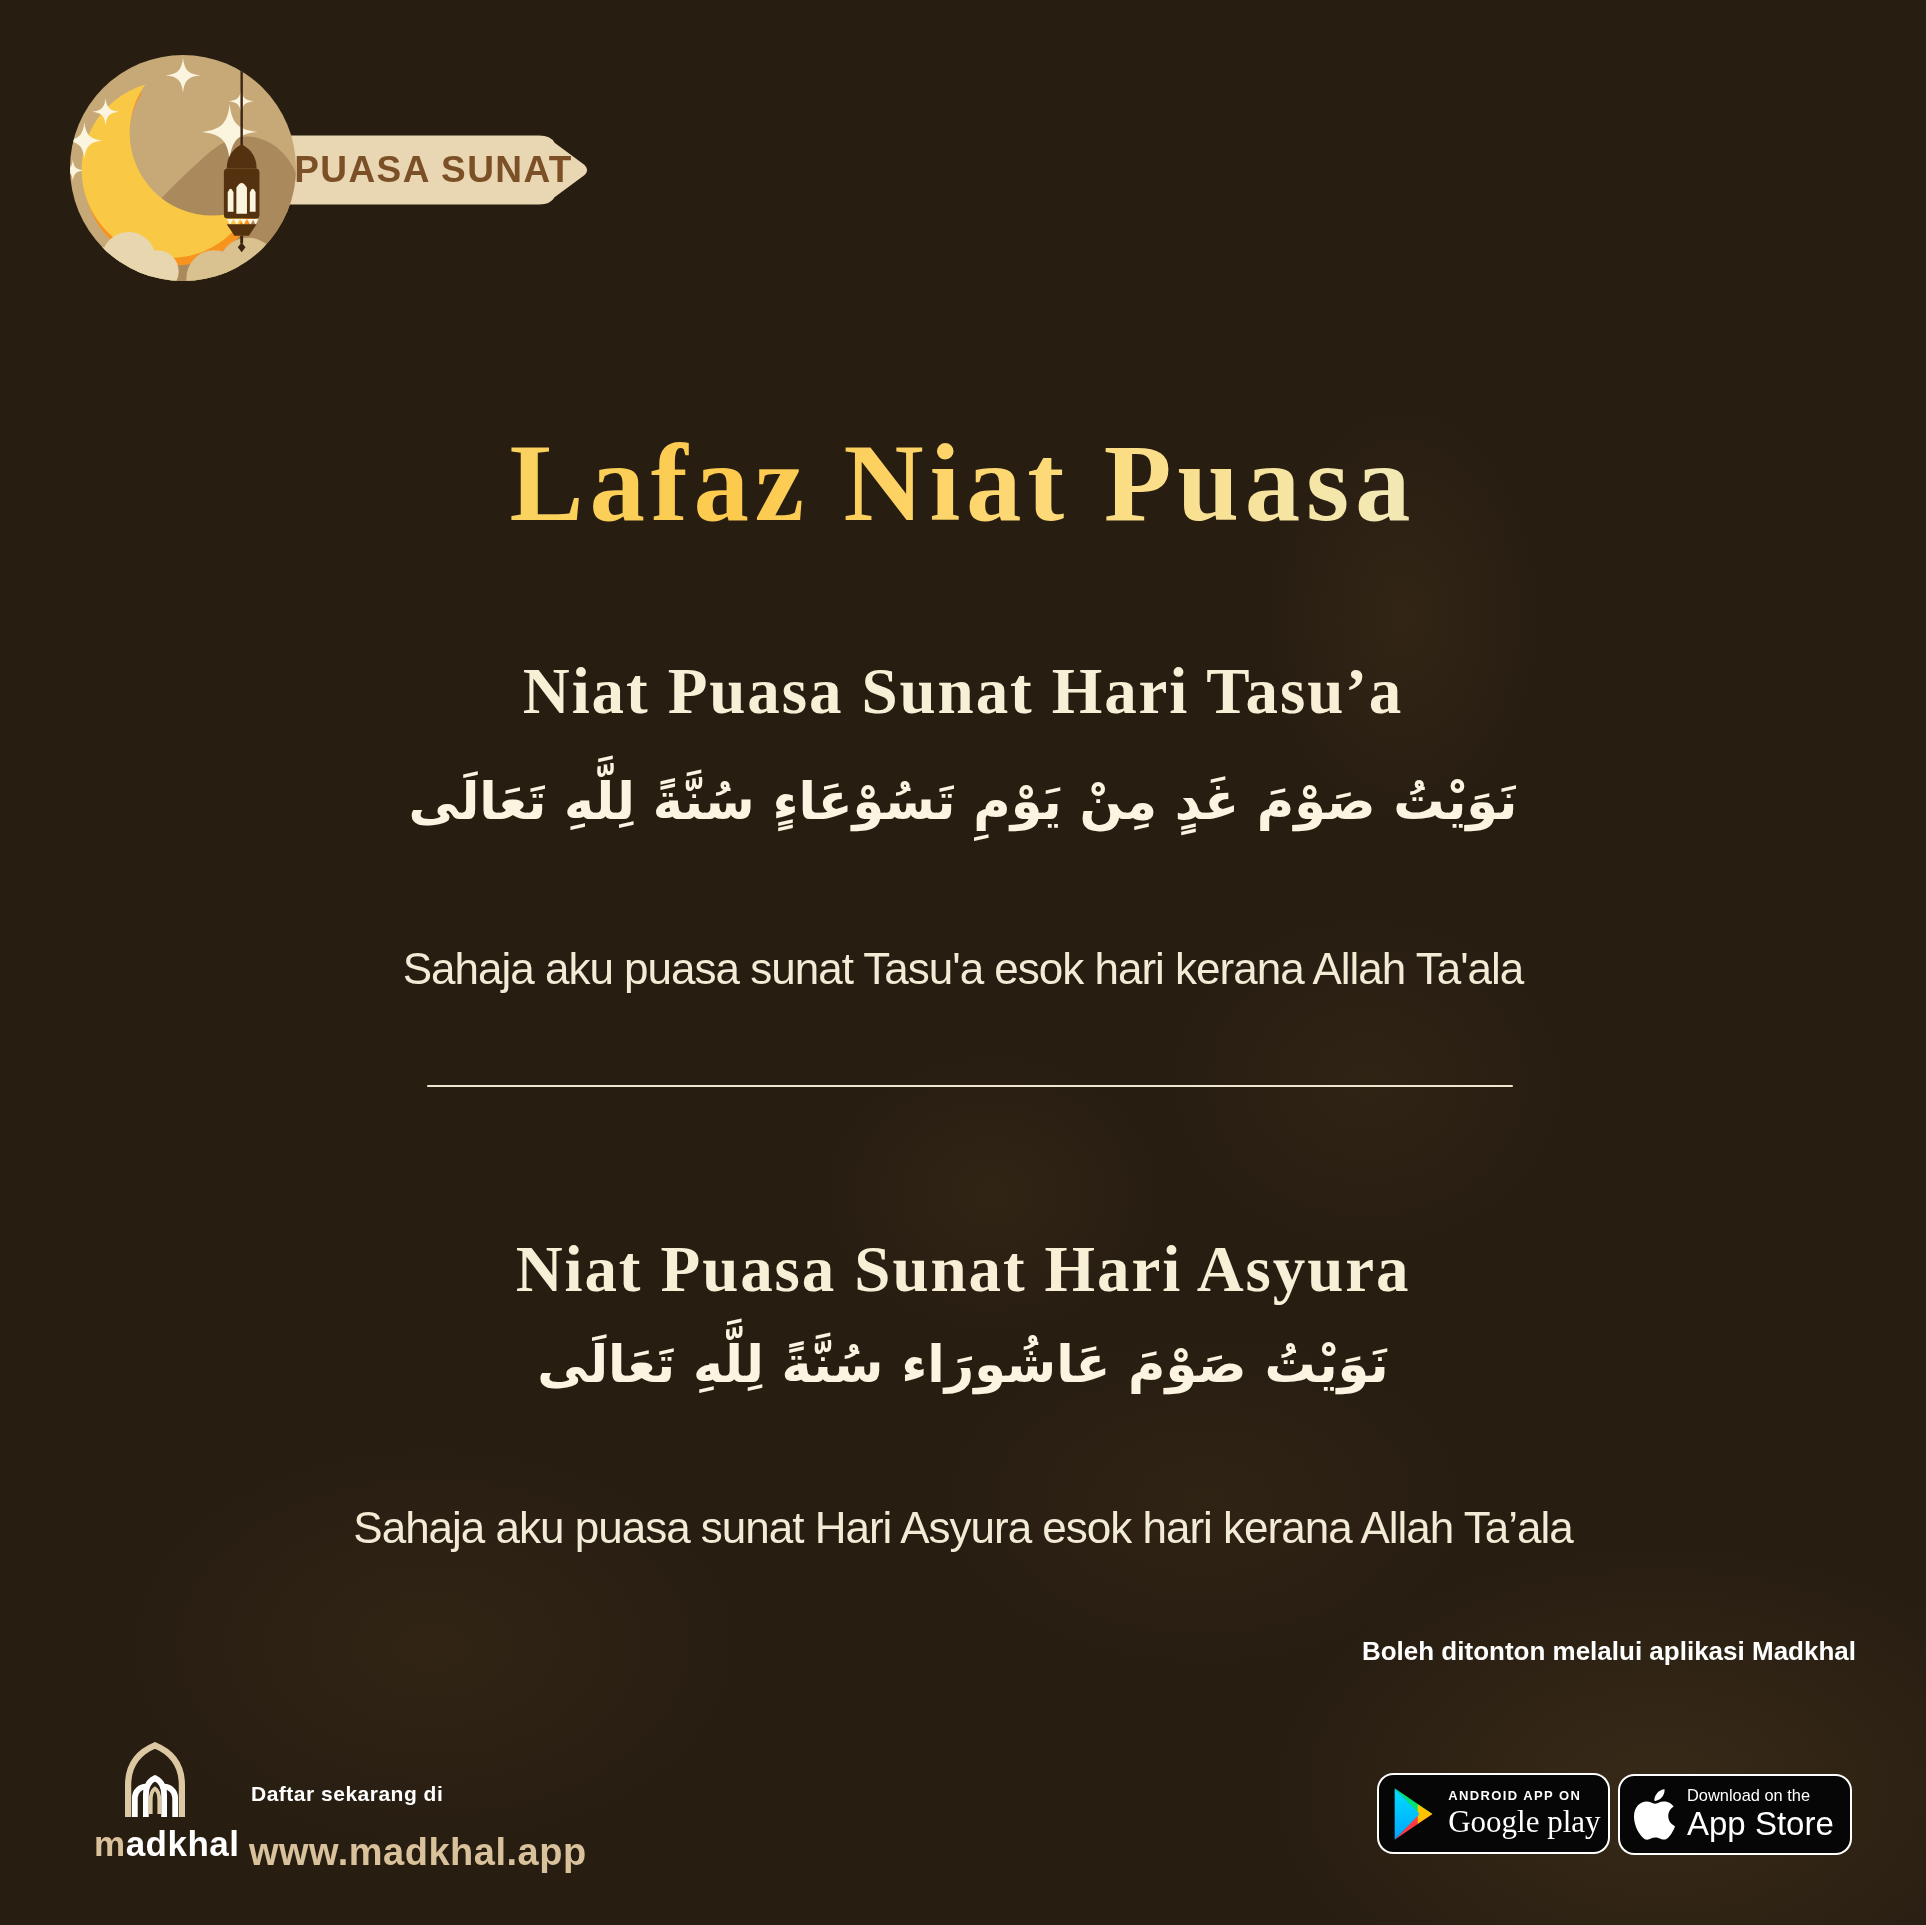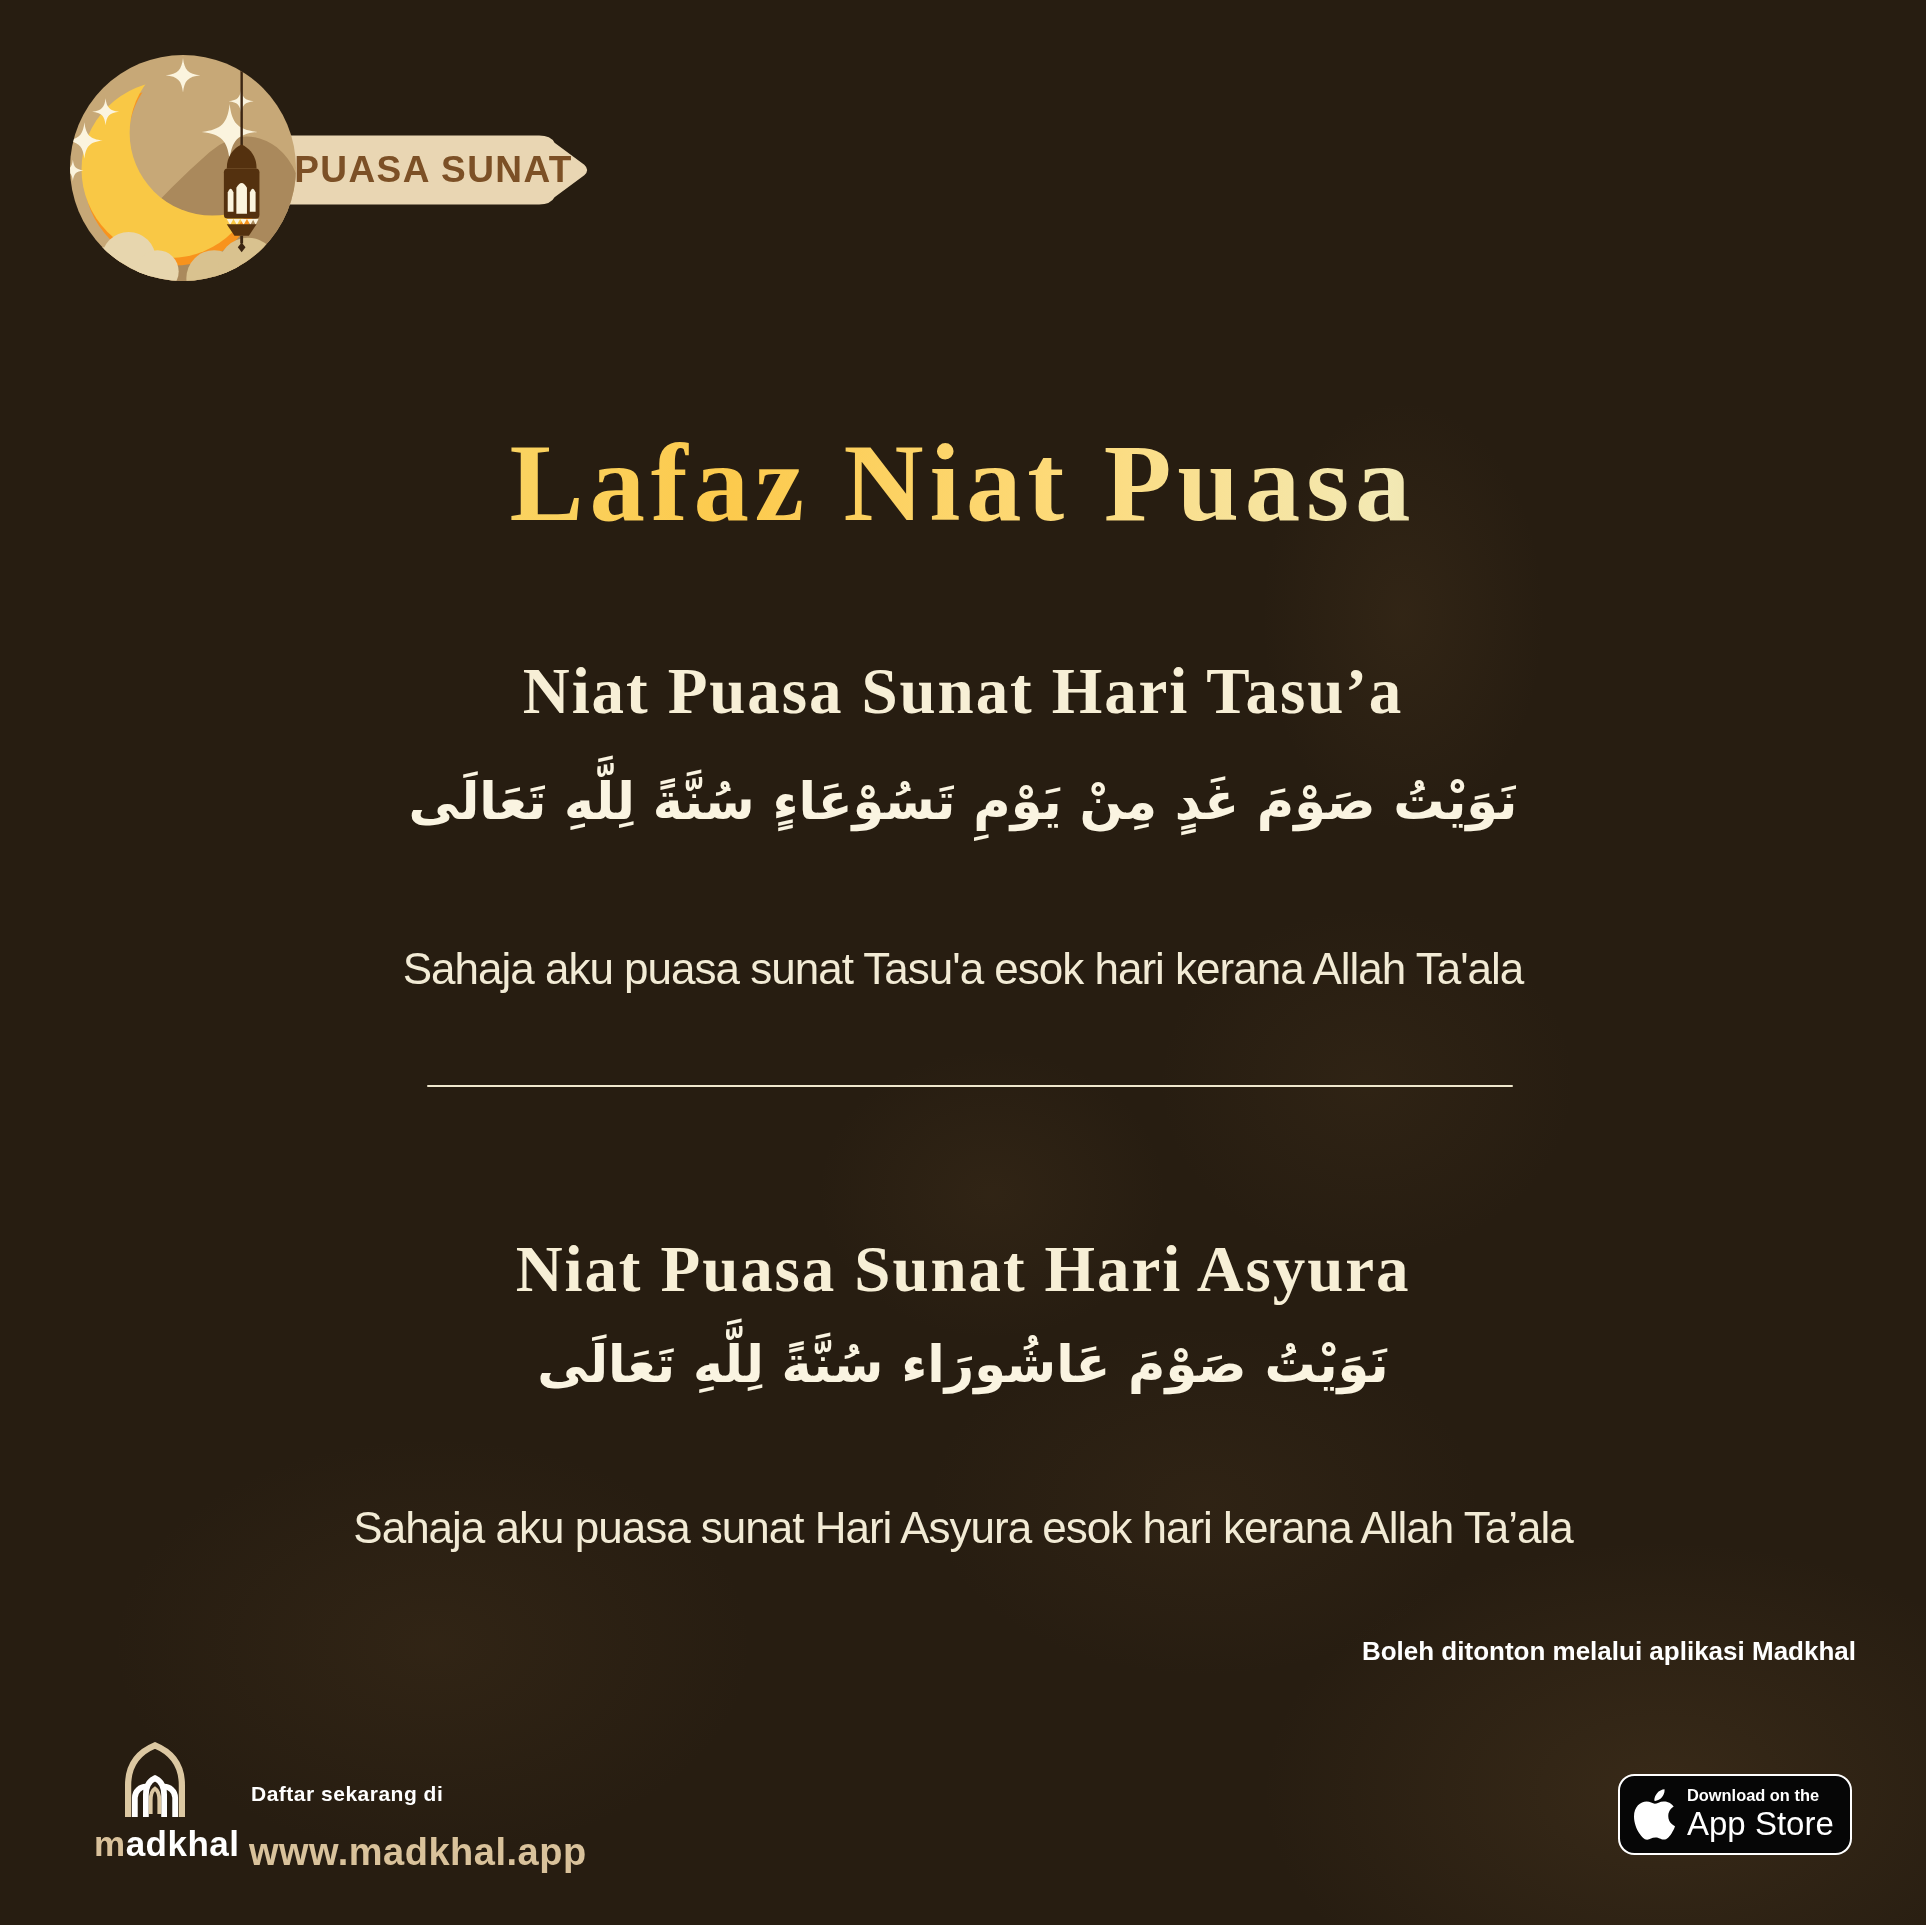--- a/index.html
+++ b/index.html
@@ -47,21 +47,21 @@
 
   
   .apps-caption{right:70px;top:1636px;font-weight:700;font-size:26px;color:#ffffff;}
   .store-badge{height:81px;background:#060606;border:2.4px solid #ffffff;border-radius:16.4px;box-sizing:border-box;
     display:flex;align-items:center;color:#ffffff;}
   .badge-gp{left:1377px;top:1773px;width:233px;padding-left:11.6px;gap:11.6px;}
   .badge-as{left:1618px;top:1774px;width:234px;padding-left:13.5px;gap:12.5px;}
   .badge-text{display:flex;flex-direction:column;justify-content:center;}
   .gp-tagline{font-weight:700;font-size:13px;letter-spacing:1.4px;}
   .gp-name{font-family:"Liberation Serif",serif;font-weight:400;font-size:31px;margin-top:1px;white-space:nowrap;}
-  .as-tagline{font-weight:700;font-size:16.4px;}
+  .as-tagline{font-weight:400;font-size:16.4px;}
   .as-name{font-weight:400;font-size:33px;margin-top:0;white-space:nowrap;}
 </style>
 </head>
 <body>
 
 <div class="canvas">
 
   <div class="abs ribbon">
     <svg width="414" height="70" viewBox="0 0 860 146">
       <path d="M38 1 H760 q24 0 32 15 L854 62 q12 11 0 22 L792 130 q-8 15 -32 15 H38 q-37 0 -37 -37 V38 q0 -37 37 -37 Z" fill="#e9d6b3"></path>
@@ -151,20 +151,38 @@
       <path d="M56 158 V112 C56 94 64 82 75 77 C86 82 94 94 94 112 V158" fill="none" stroke="#ffffff" stroke-width="12"></path>
       <path d="M66 152 V124 C66 110 70 102 75 99 C80 102 84 110 84 124 V152" fill="none" stroke="#dcc8a2" stroke-width="8"></path>
     </svg>
   </div>
   <div class="abs wordmark"><span class="wm-first">m</span><span class="wm-rest">adkhal</span></div>
   <div class="abs register-label">Daftar sekarang di</div>
   <div class="abs site-url">www.madkhal.app</div>
 
   <div class="abs apps-caption">Boleh ditonton melalui aplikasi Madkhal</div>
 
+  <div class="abs store-badge badge-gp">
+    <svg width="46" height="54" viewBox="0 0 100 116">
+      <defs>
+        <linearGradient id="pgl" x1="0" y1="0" x2="0" y2="1">
+          <stop offset="0" stop-color="#00e0ff"></stop>
+            <stop offset="1" stop-color="#00a4ff"></stop>
+        </linearGradient>
+      </defs>
+      <polygon points="8,2 90,58 60,58" fill="#00e571"></polygon>
+      <polygon points="8,114 90,58 60,58" fill="#ff3a44"></polygon>
+      <polygon points="58,37 90,58 58,79" fill="#ffc300"></polygon>
+      <polygon points="8,2 8,114 62,58" fill="url(#pgl)"></polygon>
+    </svg>
+    <div class="badge-text">
+      <div class="gp-tagline">ANDROID APP ON</div>
+      <div class="gp-name">Google play</div>
+    </div>
+  </div>
 
   <div class="abs store-badge badge-as">
     <svg width="41" height="51" viewBox="0 0 814 1000">
       <path fill="#ffffff" d="M788.1 340.9c-5.8 4.5-108.2 62.2-108.2 190.5 0 148.4 130.3 200.9 134.2 202.2-.6 3.2-20.7 71.9-68.7 141.9-42.8 61.6-87.5 123.1-155.5 123.1s-85.5-39.5-164-39.5c-76.5 0-103.7 40.8-165.9 40.8s-105.6-57-155.5-127C46.7 790.7 0 663 0 541.8c0-194.4 126.4-297.5 250.8-297.5 66.1 0 121.2 43.4 162.7 43.4 39.5 0 101.1-46 176.3-46 28.5 0 130.9 2.6 198.3 99.2zm-234-181.5c31.1-36.9 53.1-88.1 53.1-139.3 0-7.1-.6-14.3-1.9-20.1-50.6 1.9-110.8 33.7-147.1 75.8-28.5 32.4-55.1 83.6-55.1 135.5 0 7.8 1.3 15.6 1.9 18.1 3.2.6 8.4 1.3 13.6 1.3 45.4 0 102.5-30.4 135.5-71.3z"></path>
     </svg>
     <div class="badge-text">
       <div class="as-tagline">Download on the</div>
       <div class="as-name">App Store</div>
     </div>
   </div>

